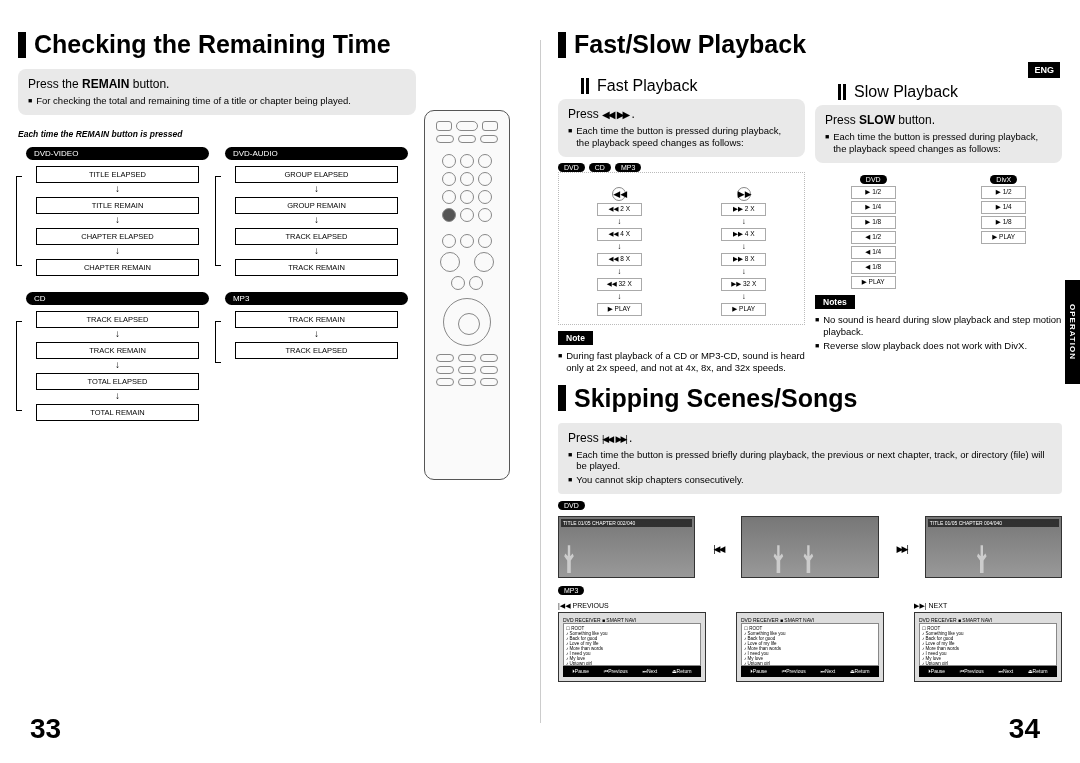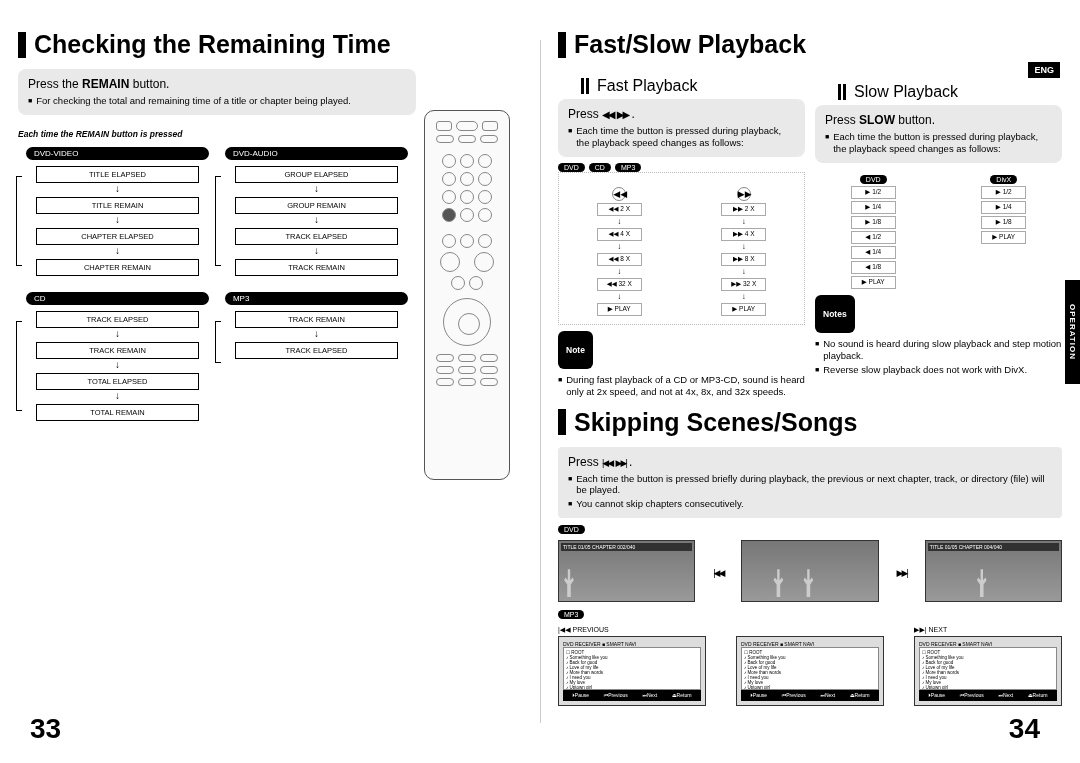--- a/index.html
+++ b/index.html
@@ -28,21 +28,21 @@
   .remote { width:86px; height:370px; border:1.5px solid #555; border-radius:10px; background:#fafafa; padding:10px 6px; display:flex; flex-direction:column; align-items:center; gap:4px; position:absolute; right:30px; top:110px; }
   .rbtn-row { display:flex; gap:4px; width:100%; justify-content:center; }
   .rbtn { width:16px; height:10px; border:1px solid #888; border-radius:3px; }
   .rbtn.round { width:14px; height:14px; border-radius:50%; }
   .rbtn.big { width:20px; height:20px; border-radius:50%; }
   .rbtn.pill { width:18px; height:8px; border-radius:4px; background:transparent; color:inherit; padding:0; margin-bottom:0; }
   .dpad { width:48px; height:48px; border:1px solid #888; border-radius:50%; position:relative; margin:4px 0; }
   .dpad::after { content:""; position:absolute; left:14px; top:14px; width:20px; height:20px; border:1px solid #888; border-radius:50%; }
   .lang-badge { position:absolute; right:20px; top:62px; background:#000; color:#fff; font-size:9px; font-weight:bold; padding:3px 6px; }
   .side-tab { position:absolute; right:0; top:280px; background:#000; color:#fff; font-size:8px; font-weight:bold; padding:24px 3px; writing-mode:vertical-rl; letter-spacing:1px; }
-  .note-badge { background:#000; color:#fff; font-size:8.5px; font-weight:bold; padding:14px 8px; display:inline-block; margin:6px 0 3px 0;border-radius:6px; }
+  .note-badge { background:#000; color:#fff; font-size:8.5px; font-weight:bold; padding:2px 8px; display:inline-block; margin:6px 0 3px 0; }
   .two-col { display:flex; gap:10px; }
   .two-col > div { flex:1; }
   .mini-pill-row { display:flex; gap:4px; }
   .mini-pill { background:#000; color:#fff; font-size:7px; padding:1px 6px; border-radius:8px; }
   .speed-col { display:flex; flex-direction:column; align-items:flex-start; gap:2px; margin-top:6px; }
   .speed-col.center { align-items:center; }
   .speed-item { border:1px solid #aaa; font-size:6.5px; padding:1.5px 6px; width:45px; position:relative; text-align:center; background:#fff; }
   .speed-arrow { font-size:8px; text-align:center; line-height:1; }
   .speed-block { border:1px dotted #bbb; padding:8px 6px; display:flex; gap:16px; justify-content:space-around; }
   .skip-box { background:#e9e9e9; padding:8px 10px; border-radius:4px; }

